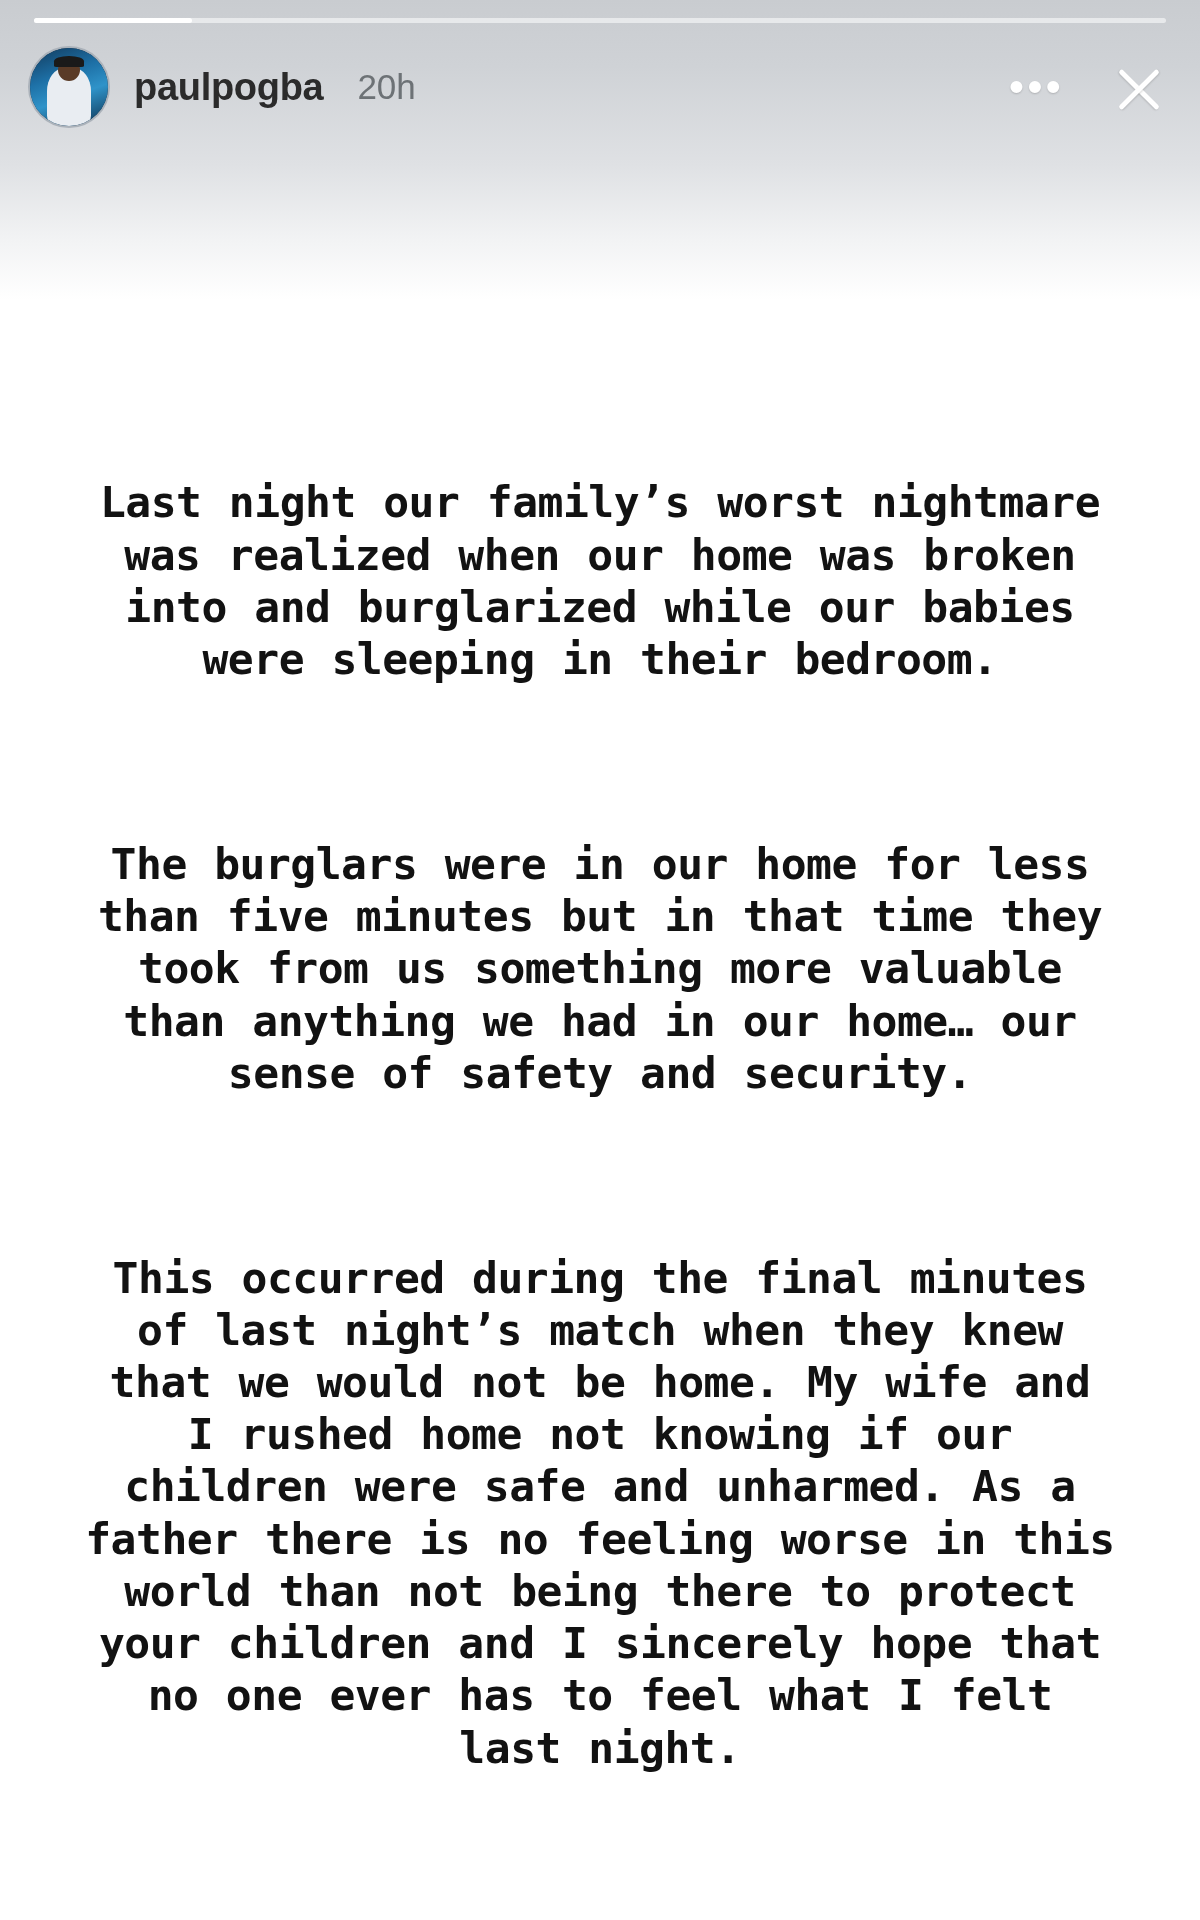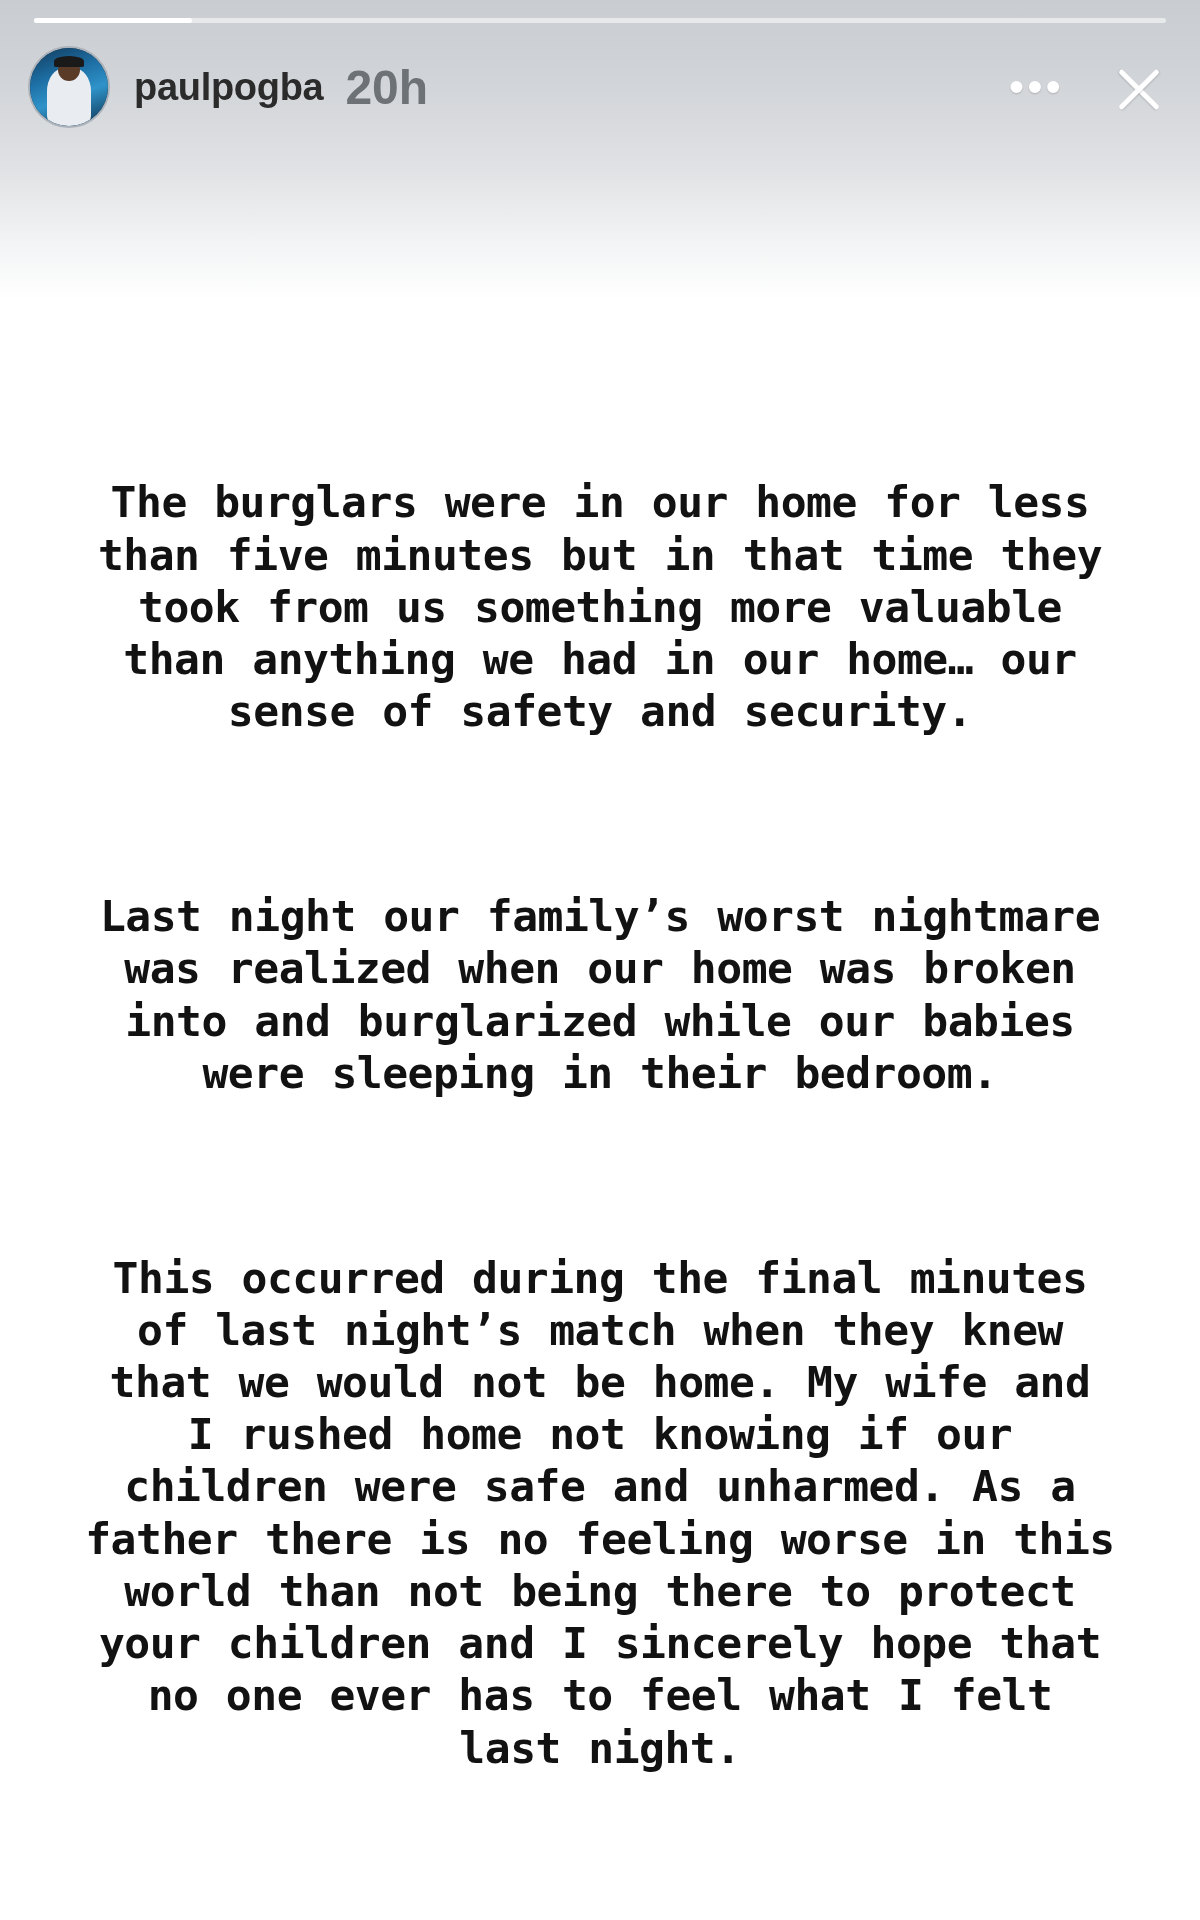--- a/index.html
+++ b/index.html
@@ -106,23 +106,23 @@
 
   .username {
     margin-left: 24px;
     font-size: 38px;
     font-weight: 700;
     color: #2b2b2b;
     letter-spacing: -0.3px;
     font-family: "Liberation Sans", sans-serif;
   }
   .timestamp {
-    margin-left: 22px;
-    font-size: 48px;
-    font-weight: 700;
+    margin-left: 34px;
+    font-size: 35px;
+    font-weight: 400;
     color: #6d7276;
   }
 
   .header-actions {
     margin-left: auto;
     display: flex;
     align-items: center;
     gap: 48px;
     padding-right: 6px;
   }
@@ -194,19 +194,19 @@
     <span class="username">paulpogba</span>
     <span class="timestamp">20h</span>
 
     <div class="header-actions">
       <span class="dots-icon">•••</span>
       <span class="close-icon"></span>
     </div>
   </div>
 
   <div class="body-text">
+    <p class="para">Last night our family’s worst nightmare was realized when our home was broken into and burglarized while our babies were sleeping in their bedroom.</p>
     <p class="para">The burglars were in our home for less than five minutes but in that time they took from us something more valuable than anything we had in our home… our sense of safety and security.</p>
-    <p class="para">Last night our family’s worst nightmare was realized when our home was broken into and burglarized while our babies were sleeping in their bedroom.</p>
     <p class="para">This occurred during the final minutes of last night’s match when they knew that we would not be home. My wife and I rushed home not knowing if our children were safe and unharmed. As a father there is no feeling worse in this world than not being there to protect your children and I sincerely hope that no one ever has to feel what I felt last night.</p>
     
   </div>
 
 </div>
 
 </body></html>

